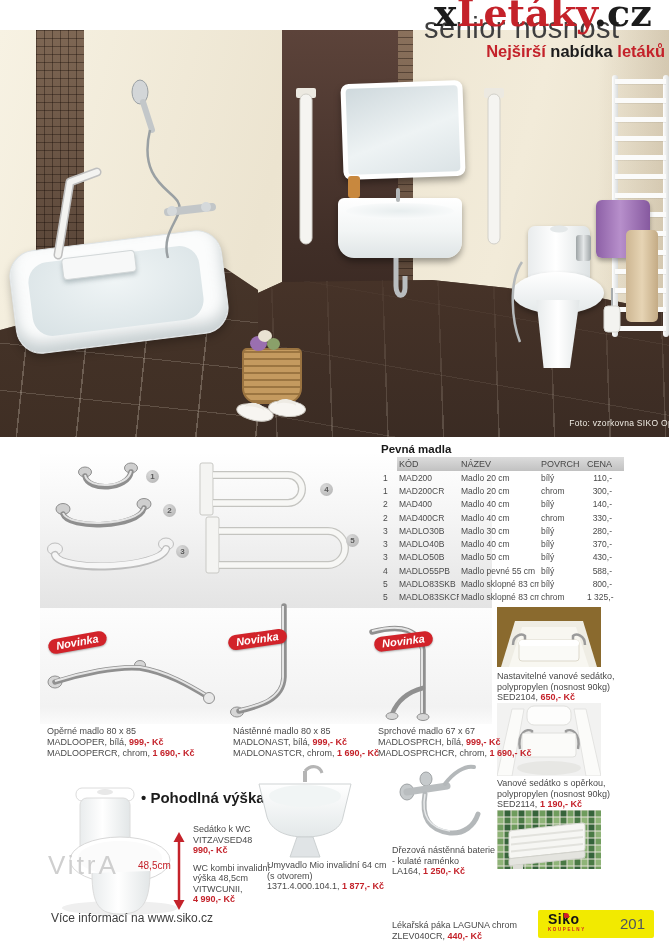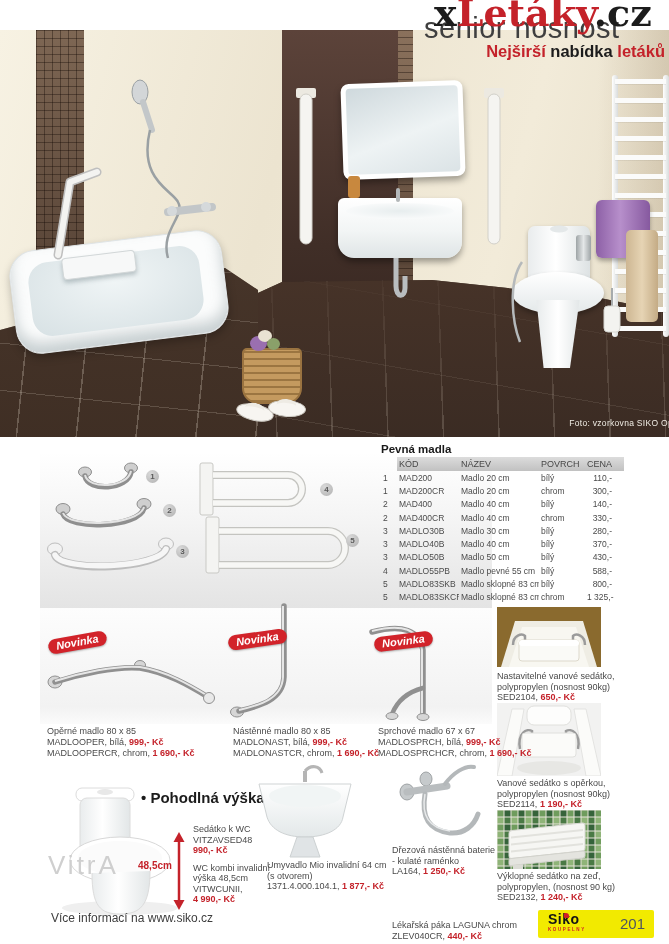--- a/index.html
+++ b/index.html
@@ -109,21 +109,21 @@
   .desc .price{color:#c4222a;font-weight:bold;}
 
   
   .seat-photo{position:absolute;left:497px;width:104px;overflow:hidden;z-index:2;}
   .seat-txt{position:absolute;left:497px;width:168px;font-size:9px;line-height:10.5px;color:#4a4a4a;z-index:3;}
   .seat-txt .price{color:#c4222a;font-weight:bold;}
 
   
   #wc-feature{left:113px;top:789px;font-size:15px;font-weight:bold;color:#1c1c1c;z-index:3;margin-left:28px;}
   #vitra{left:48px;top:850px;font-size:26px;letter-spacing:3px;color:#cfcfcf;z-index:3;}
-  #wc-height{left:138px;top:860px;font-size:10px;font-weight:bold;color:#c4222a;z-index:4;}
+  #wc-height{left:138px;top:860px;font-size:10px;font-weight:normal;color:#c4222a;z-index:4;}
   .btxt{position:absolute;font-size:9px;line-height:10.5px;color:#4a4a4a;z-index:3;white-space:nowrap;}
   .btxt .price{color:#c4222a;font-weight:bold;}
 
   
   #foot-info{left:51px;top:911px;font-size:12px;color:#3d3d3d;z-index:3;}
   #siko-box{left:538px;top:910px;width:116px;height:28px;background:#f2ea00;border-radius:2px;z-index:3;}
   #siko-logo{position:absolute;left:10px;top:2px;line-height:14px;}
   #siko-logo .w{font-size:14px;font-weight:bold;color:#141414;letter-spacing:.5px;}
   #siko-logo .dot{position:absolute;left:15.5px;top:1px;width:5px;height:5px;background:#d01f26;border-radius:1px 3px 1px 1px;}
   #siko-sub{position:absolute;left:10px;top:17px;font-size:4.5px;font-weight:bold;color:#d01f26;letter-spacing:1.6px;}
@@ -429,25 +429,20 @@
       <g transform="skewY(-6) translate(0,8)">
         <rect x="12" y="14" width="76" height="28" rx="3" fill="#f6f6f3" stroke="#d8d8d3"></rect>
         <line x1="14" y1="21" x2="86" y2="21" stroke="#e2e2dd" stroke-width="2"></line>
         <line x1="14" y1="28" x2="86" y2="28" stroke="#e2e2dd" stroke-width="2"></line>
         <line x1="14" y1="35" x2="86" y2="35" stroke="#e2e2dd" stroke-width="2"></line>
         <rect x="12" y="42" width="76" height="7" rx="2" fill="#e4e4df" stroke="#d2d2cc"></rect>
         <rect x="16" y="49" width="10" height="6" fill="#dcdcd6"></rect>
       </g>
     </svg>
   </div>
-  <div class="seat-txt" style="top:871px;">
-    <div>Výklopné sedátko na zeď,</div>
-    <div>polypropylen, (nosnost 90 kg)</div>
-    <div><span>SED2132, </span><span class="price">1 240,- Kč</span></div>
-  </div>
 
   <svg class="lineart" style="left:42px;top:768px;" width="155" height="150">
     <defs>
       <linearGradient id="gwc" x1="0" y1="0" x2="1" y2="0">
         <stop offset="0" stop-color="#e9eced"></stop>
           <stop offset="0.45" stop-color="#ffffff"></stop>
           <stop offset="1" stop-color="#e2e6e7"></stop>
       </linearGradient>
     </defs>
     <ellipse cx="78" cy="140" rx="58" ry="7" fill="#efefef"></ellipse>

